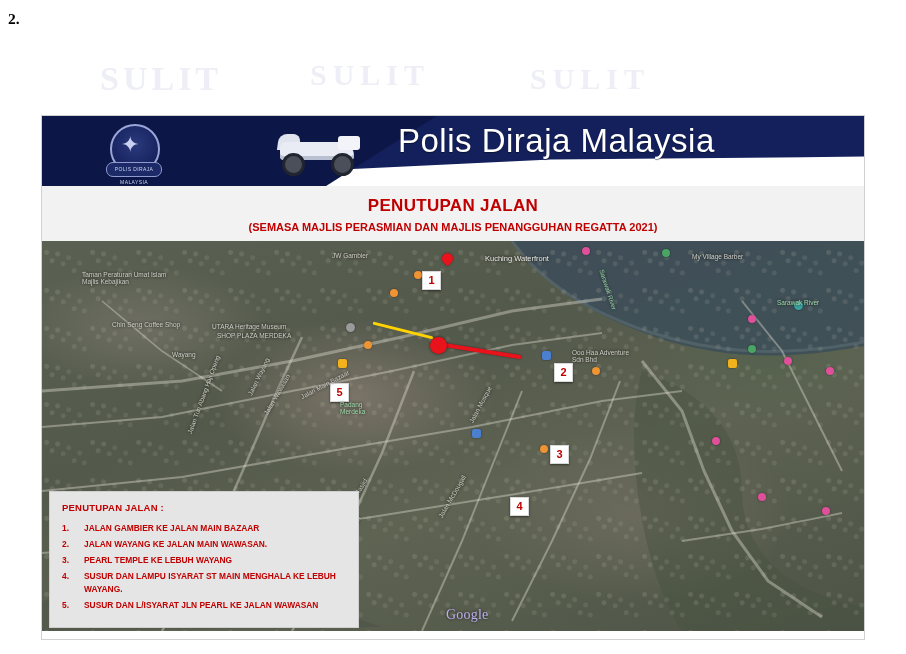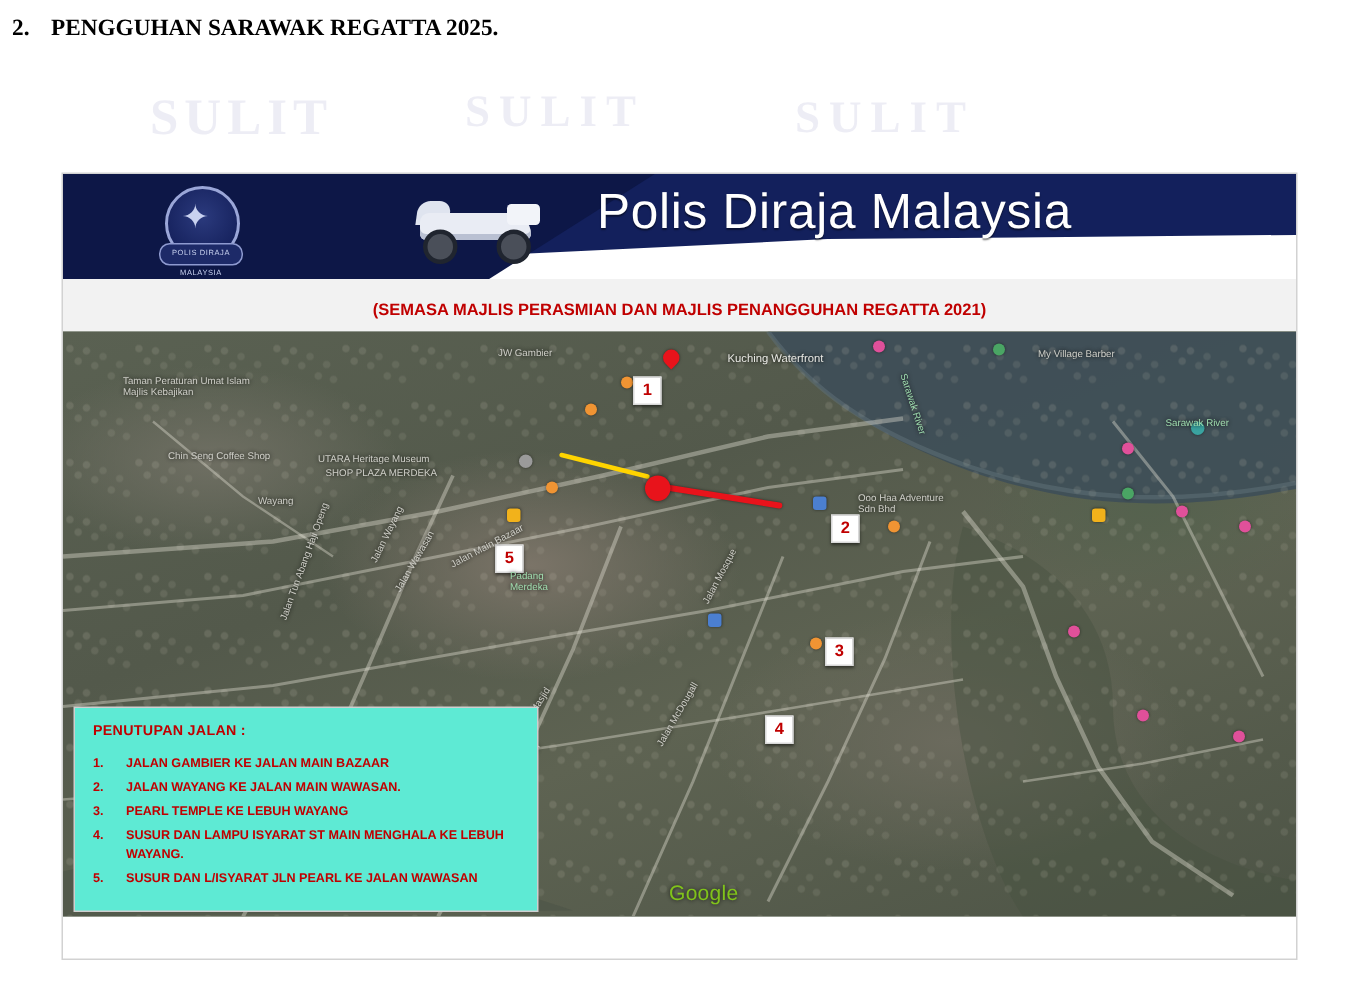--- a/index.html
+++ b/index.html
@@ -329,35 +329,35 @@
     position: absolute;
     width: 17px; height: 17px;
     border-radius: 50%;
     background: #e8131b;
     box-shadow: 0 0 3px rgba(0,0,0,.6);
   }
   .google-wm {
     position: absolute;
     left: 404px;
     bottom: 8px;
-    color: #84cc16;
-    font-family: Liberation Sans, sans-serif;
+    color: #c4b5fd;
+    font-family: Liberation Serif, serif;
     font-size: 14px;
     opacity: .92;
     text-shadow: 0 0 3px rgba(0,0,0,.8);
     letter-spacing: .2px;
   }
 
   
   .legend {
     position: absolute;
     left: 8px;
     bottom: 4px;
     width: 286px;
-    background: #5eead4;
+    background: #e5e5e5;
     padding: 10px 10px 12px 12px;
     font-family: "Liberation Sans", sans-serif;
     box-shadow: 0 0 0 1px #cfcfcf;
   }
   .legend h4 {
     margin: 0 0 9px 0;
     color: #c00000;
     font-size: 9.5px;
     font-weight: bold;
     letter-spacing: .2px;
@@ -391,21 +391,20 @@
   <div class="wm-text wm1">SULIT</div>
   <div class="wm-text wm2">SULIT</div>
   <div class="wm-text wm3">SULIT</div>
   <div class="wm-text wm4">SULIT</div>
   <div class="wm-text wm5">SULIT</div>
 </div>
 
 <div class="heading">
   <div class="num">2.</div>
   <div class="txt">
-    <span>PENGGUHAN SARAWAK REGATTA 2025.</span>
   </div>
 </div>
 
 <div class="poster">
 
   <div class="poster-header">
     <div class="hdr-navy"></div>
     <div class="hdr-navy2"></div>
 
     <div class="crest">
@@ -422,20 +421,21 @@
       <div class="w2"></div>
     </div>
 
     <div class="brand">
       <div class="main">Polis Diraja Malaysia</div>
       <div class="sub">Royal Malaysian Police</div>
     </div>
   </div>
 
   <div class="poster-title">
+    <div class="t1">PENUTUPAN JALAN</div>
     <div class="t2">(SEMASA MAJLIS PERASMIAN DAN MAJLIS PENANGGUHAN REGATTA 2021)</div>
   </div>
 
   <div class="map">
     <div class="map-base"></div>
 
     <svg class="river" viewBox="0 0 822 390" preserveAspectRatio="none">
       <path d="M470,0 C500,40 540,70 610,95 C680,118 740,120 822,105 L822,0 Z" fill="#3f4f57" opacity="0.95"></path>
       <path d="M470,0 C498,38 536,66 604,90 C676,114 742,116 822,101" fill="none" stroke="#5b6d73" stroke-width="3" opacity="0.6"></path>
       <path d="M0,360 C120,330 240,352 340,386 L0,390 Z" fill="#4a5146" opacity="0.5"></path>

